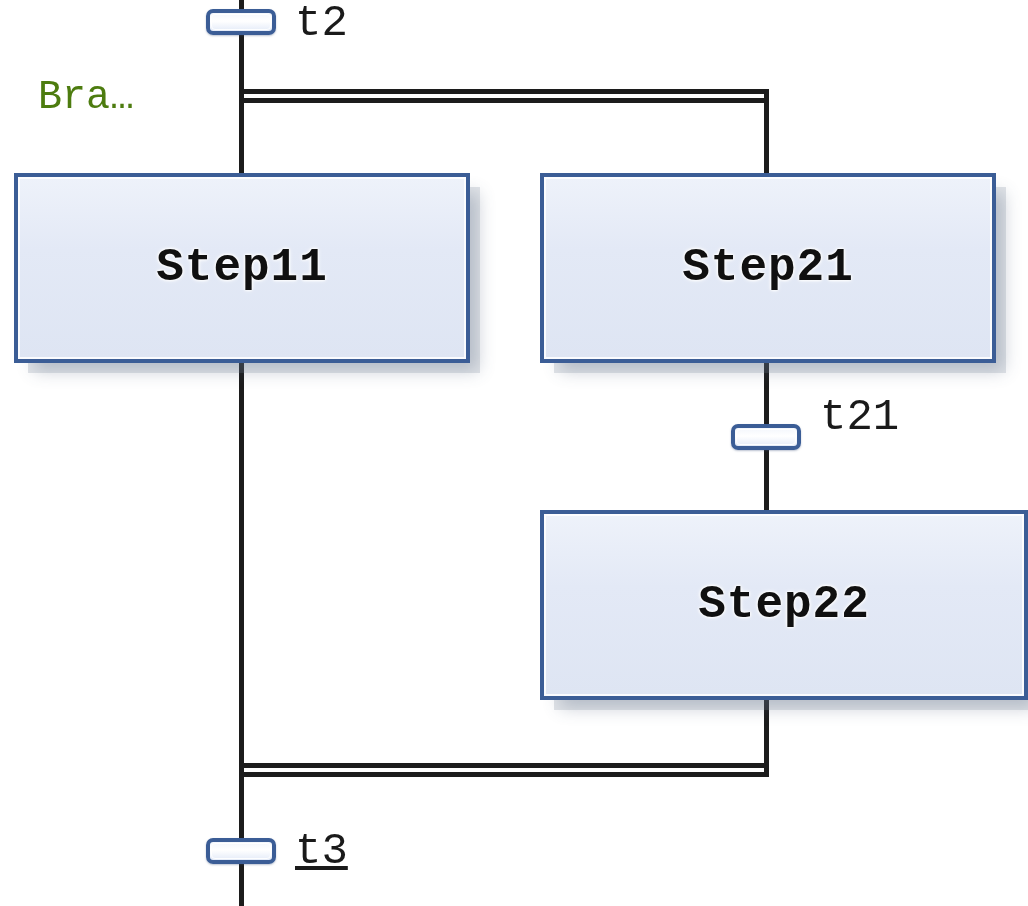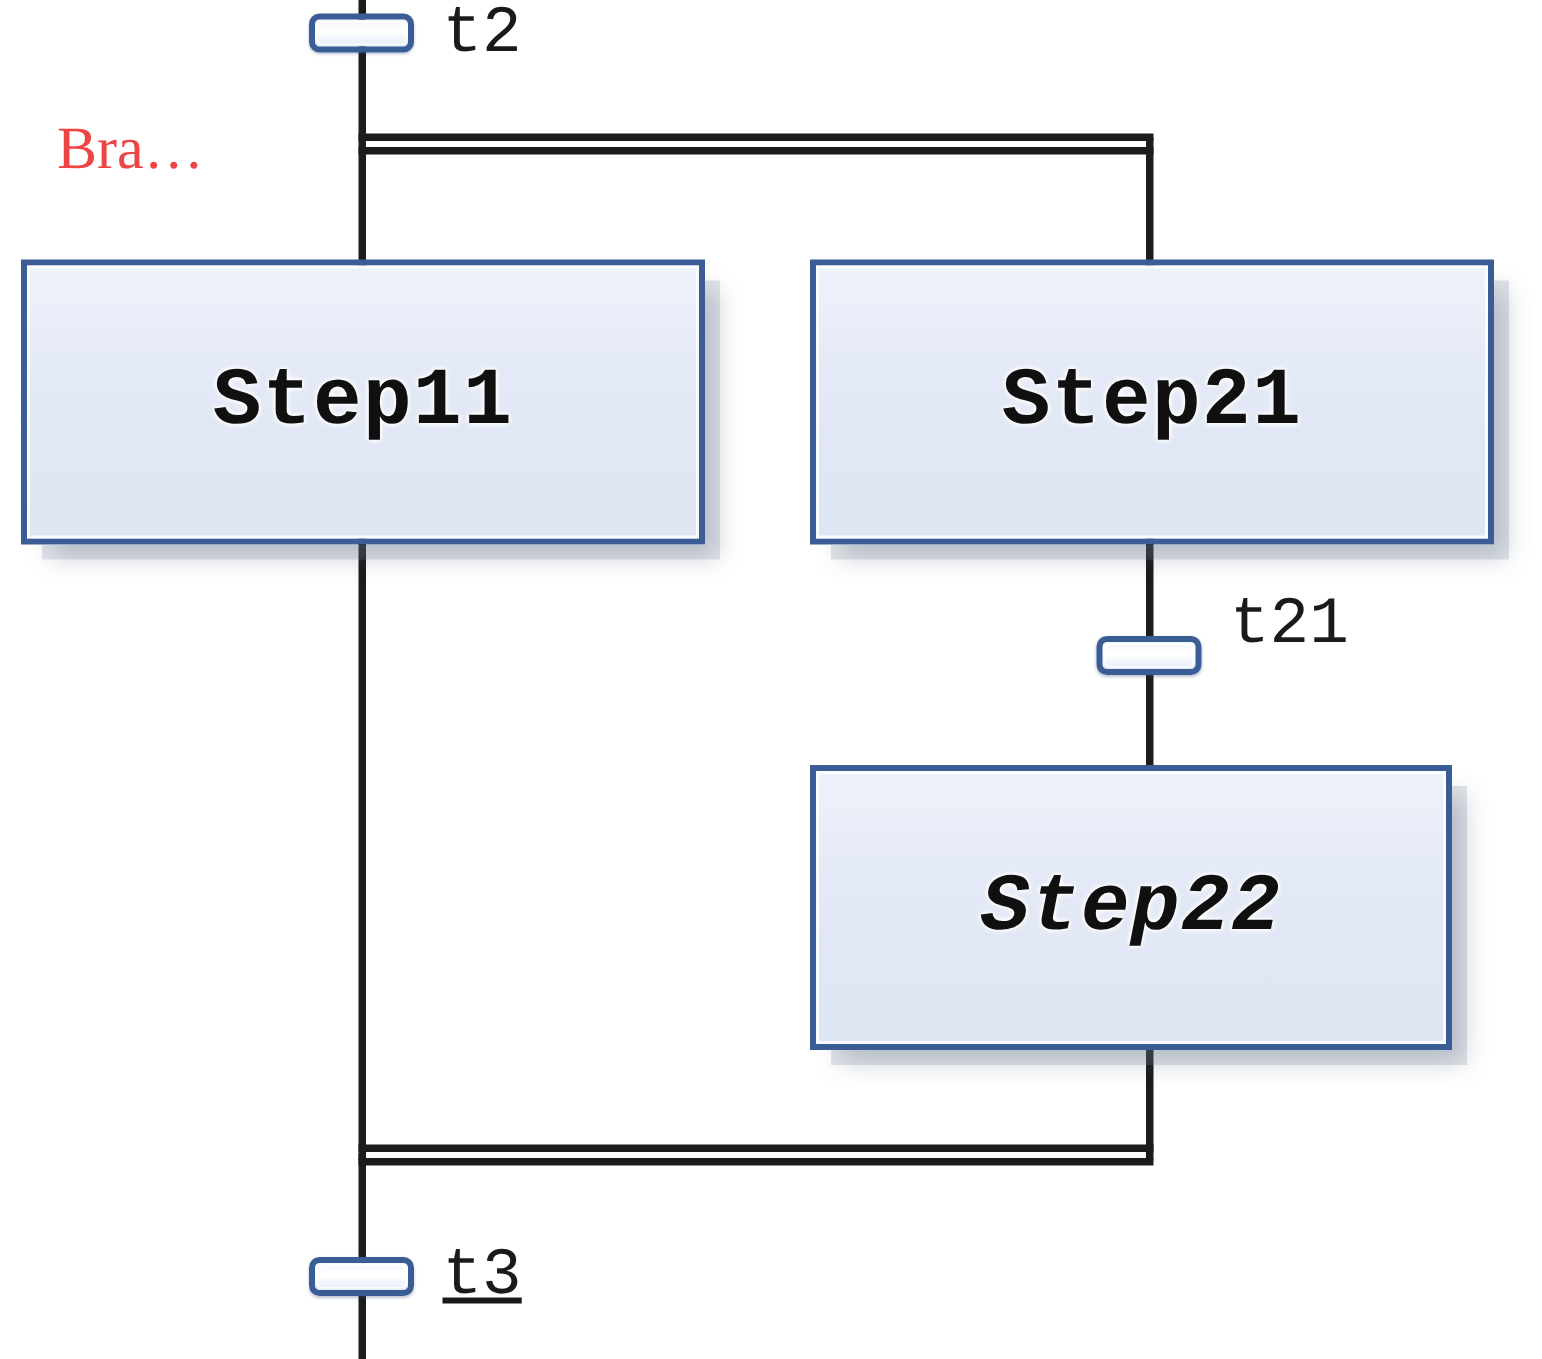--- a/index.html
+++ b/index.html
@@ -56,21 +56,21 @@
   .step .inner-hl {
     position: absolute;
     top: 0; left: 0; right: 0; bottom: 0;
     border: 2px solid rgba(255,255,255,0.85);
     pointer-events: none;
   }
   .step-label {
     position: relative;
     z-index: 2;
     font-family: "Liberation Mono", "DejaVu Sans Mono", monospace;
-    font-size: 54px;
+    font-size: 46px;
     font-weight: bold;
     color: #101010;
     letter-spacing: 1px;
     text-shadow:
       0 0 3px #ffffff,
       0 0 3px #ffffff,
       0 0 5px #ffffff;
     white-space: nowrap;
   }
 
@@ -98,23 +98,23 @@
   .tlabel {
     position: absolute;
     font-family: "Liberation Mono", "DejaVu Sans Mono", monospace;
     font-size: 44px;
     color: #1a1a1a;
     white-space: nowrap;
     letter-spacing: 0px;
   }
   .branch-label {
     position: absolute;
-    font-family: Liberation Serif, serif;
+    font-family: Liberation Mono, monospace;
     font-size: 40px;
-    color: #ef4444;
+    color: #4d7c0f;
     white-space: nowrap;
   }
 </style>
 </head>
 <body>
 
 <div id="canvas">
 
   <div class="vline" style="left:239px; top:0px; height:96px;"></div>
   <div class="vline" style="left:239px; top:96px; height:82px;"></div>
@@ -145,21 +145,21 @@
   <div class="step" style="left:540px; top:173px; width:456px; height:190px;text-align:center;">
     <span class="inner-hl"></span>
     <span class="step-label">Step21</span>
   </div>
 
   <div class="transition" style="left:731px; top:424px;">
     <span class="t-inner"></span>
   </div>
   <div class="tlabel" style="left:820px; top:392px;">t21</div>
 
-  <div class="step" style="left:540px; top:510px; width:428px; height:190px;font-style:italic;">
+  <div class="step" style="left:540px; top:510px; width:488px; height:190px;">
     <span class="inner-hl"></span>
     <span class="step-label">Step22</span>
   </div>
 
   <div class="transition" style="left:206px; top:838px;">
     <span class="t-inner"></span>
   </div>
   <div class="tlabel" style="left:295px; top:826px;text-decoration:underline;">t3</div>
 
 </div>

